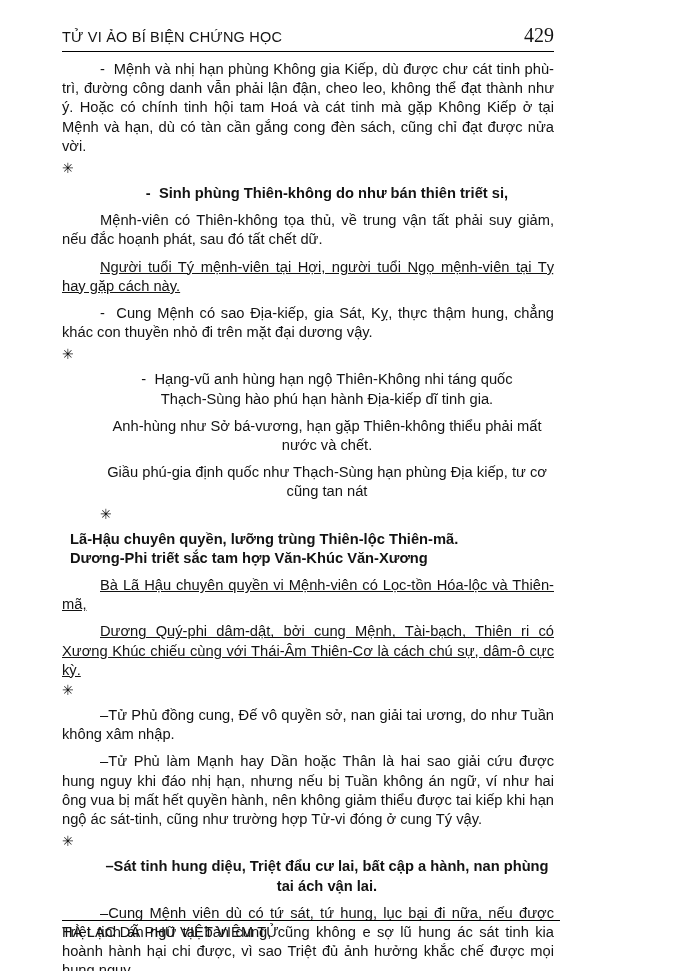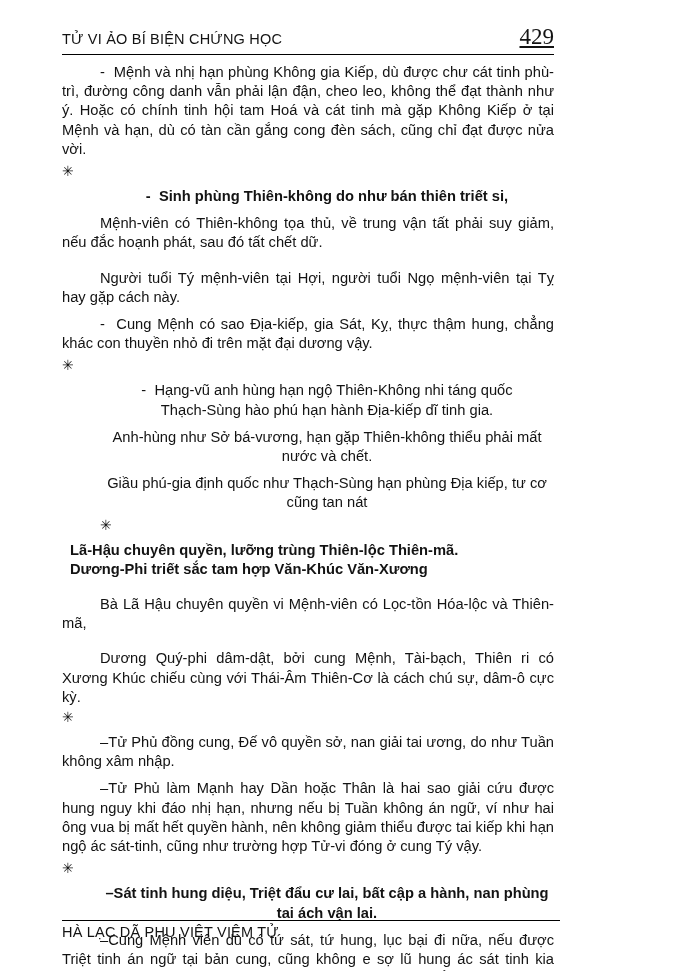--- a/index.html
+++ b/index.html
@@ -11,24 +11,24 @@
     font-family:"Liberation Sans",sans-serif;
     color:#131313;
     overflow:hidden;
   }
   .header{
     display:flex;justify-content:space-between;align-items:baseline;
     border-bottom:1.6px solid #000;
     padding-bottom:4px;
   }
   .header-title{font-size:14.5px;letter-spacing:.2px;}
-  .page-num{font-family:"Liberation Serif",serif;font-size:23px;text-decoration:underline;}
+  .page-num{font-family:"Liberation Serif",serif;font-size:20px;}
   .content{font-size:14.7px;line-height:19.2px;text-align:justify;}
   .content p.p{margin:8px 0 0 0;text-indent:38px;}
-  .content p.p.tight{margin-top:16px;}
+  .content p.p.tight{margin-top:8px;text-decoration:underline;}
   .verse{margin:8px 0 0 38px;text-align:center;}
   .verse.bold{font-weight:700;}
   .heading{margin:8px;font-weight:700;text-align:left;}
   .asterisk{margin:4px 0;line-height:16px;font-size:14px;text-align:left;}
   .asterisk.indented{margin-left:38px;}
   .asterisk.tight{margin:2px 0;}
   .footer{
     position:absolute;left:62px;right:56px;top:920px;
     border-top:1.6px solid #000;
     padding-top:3px;

